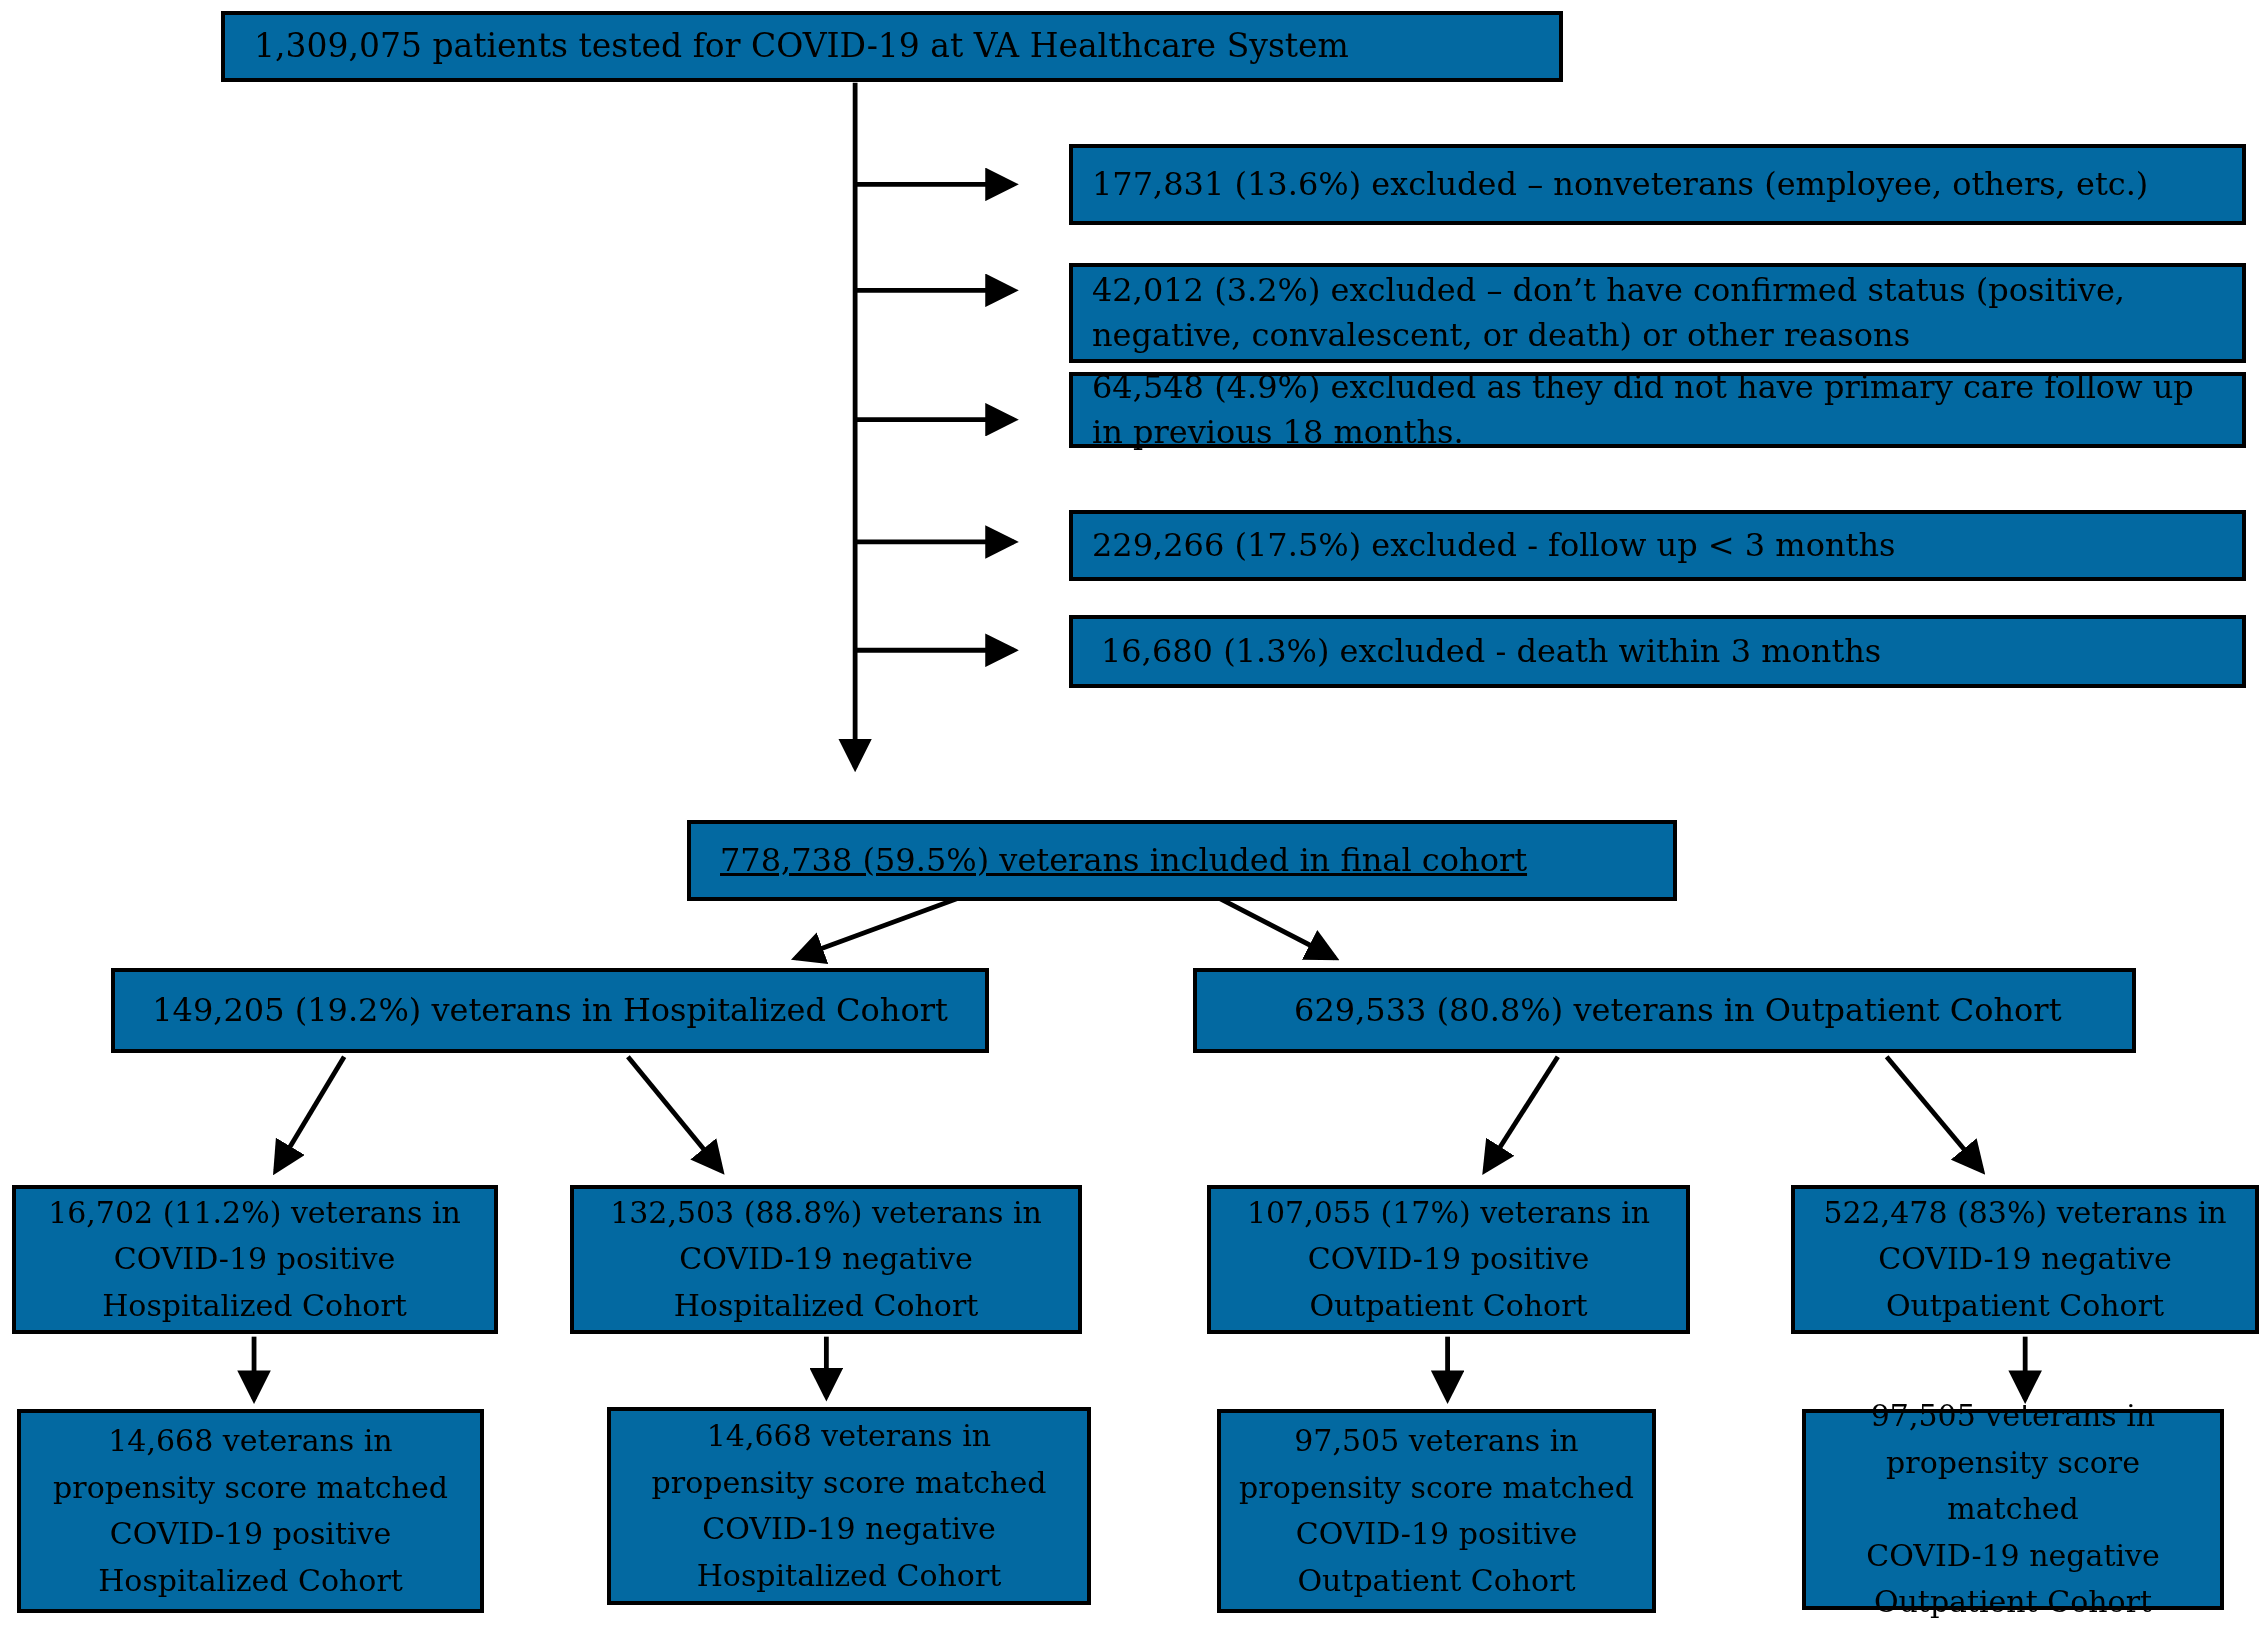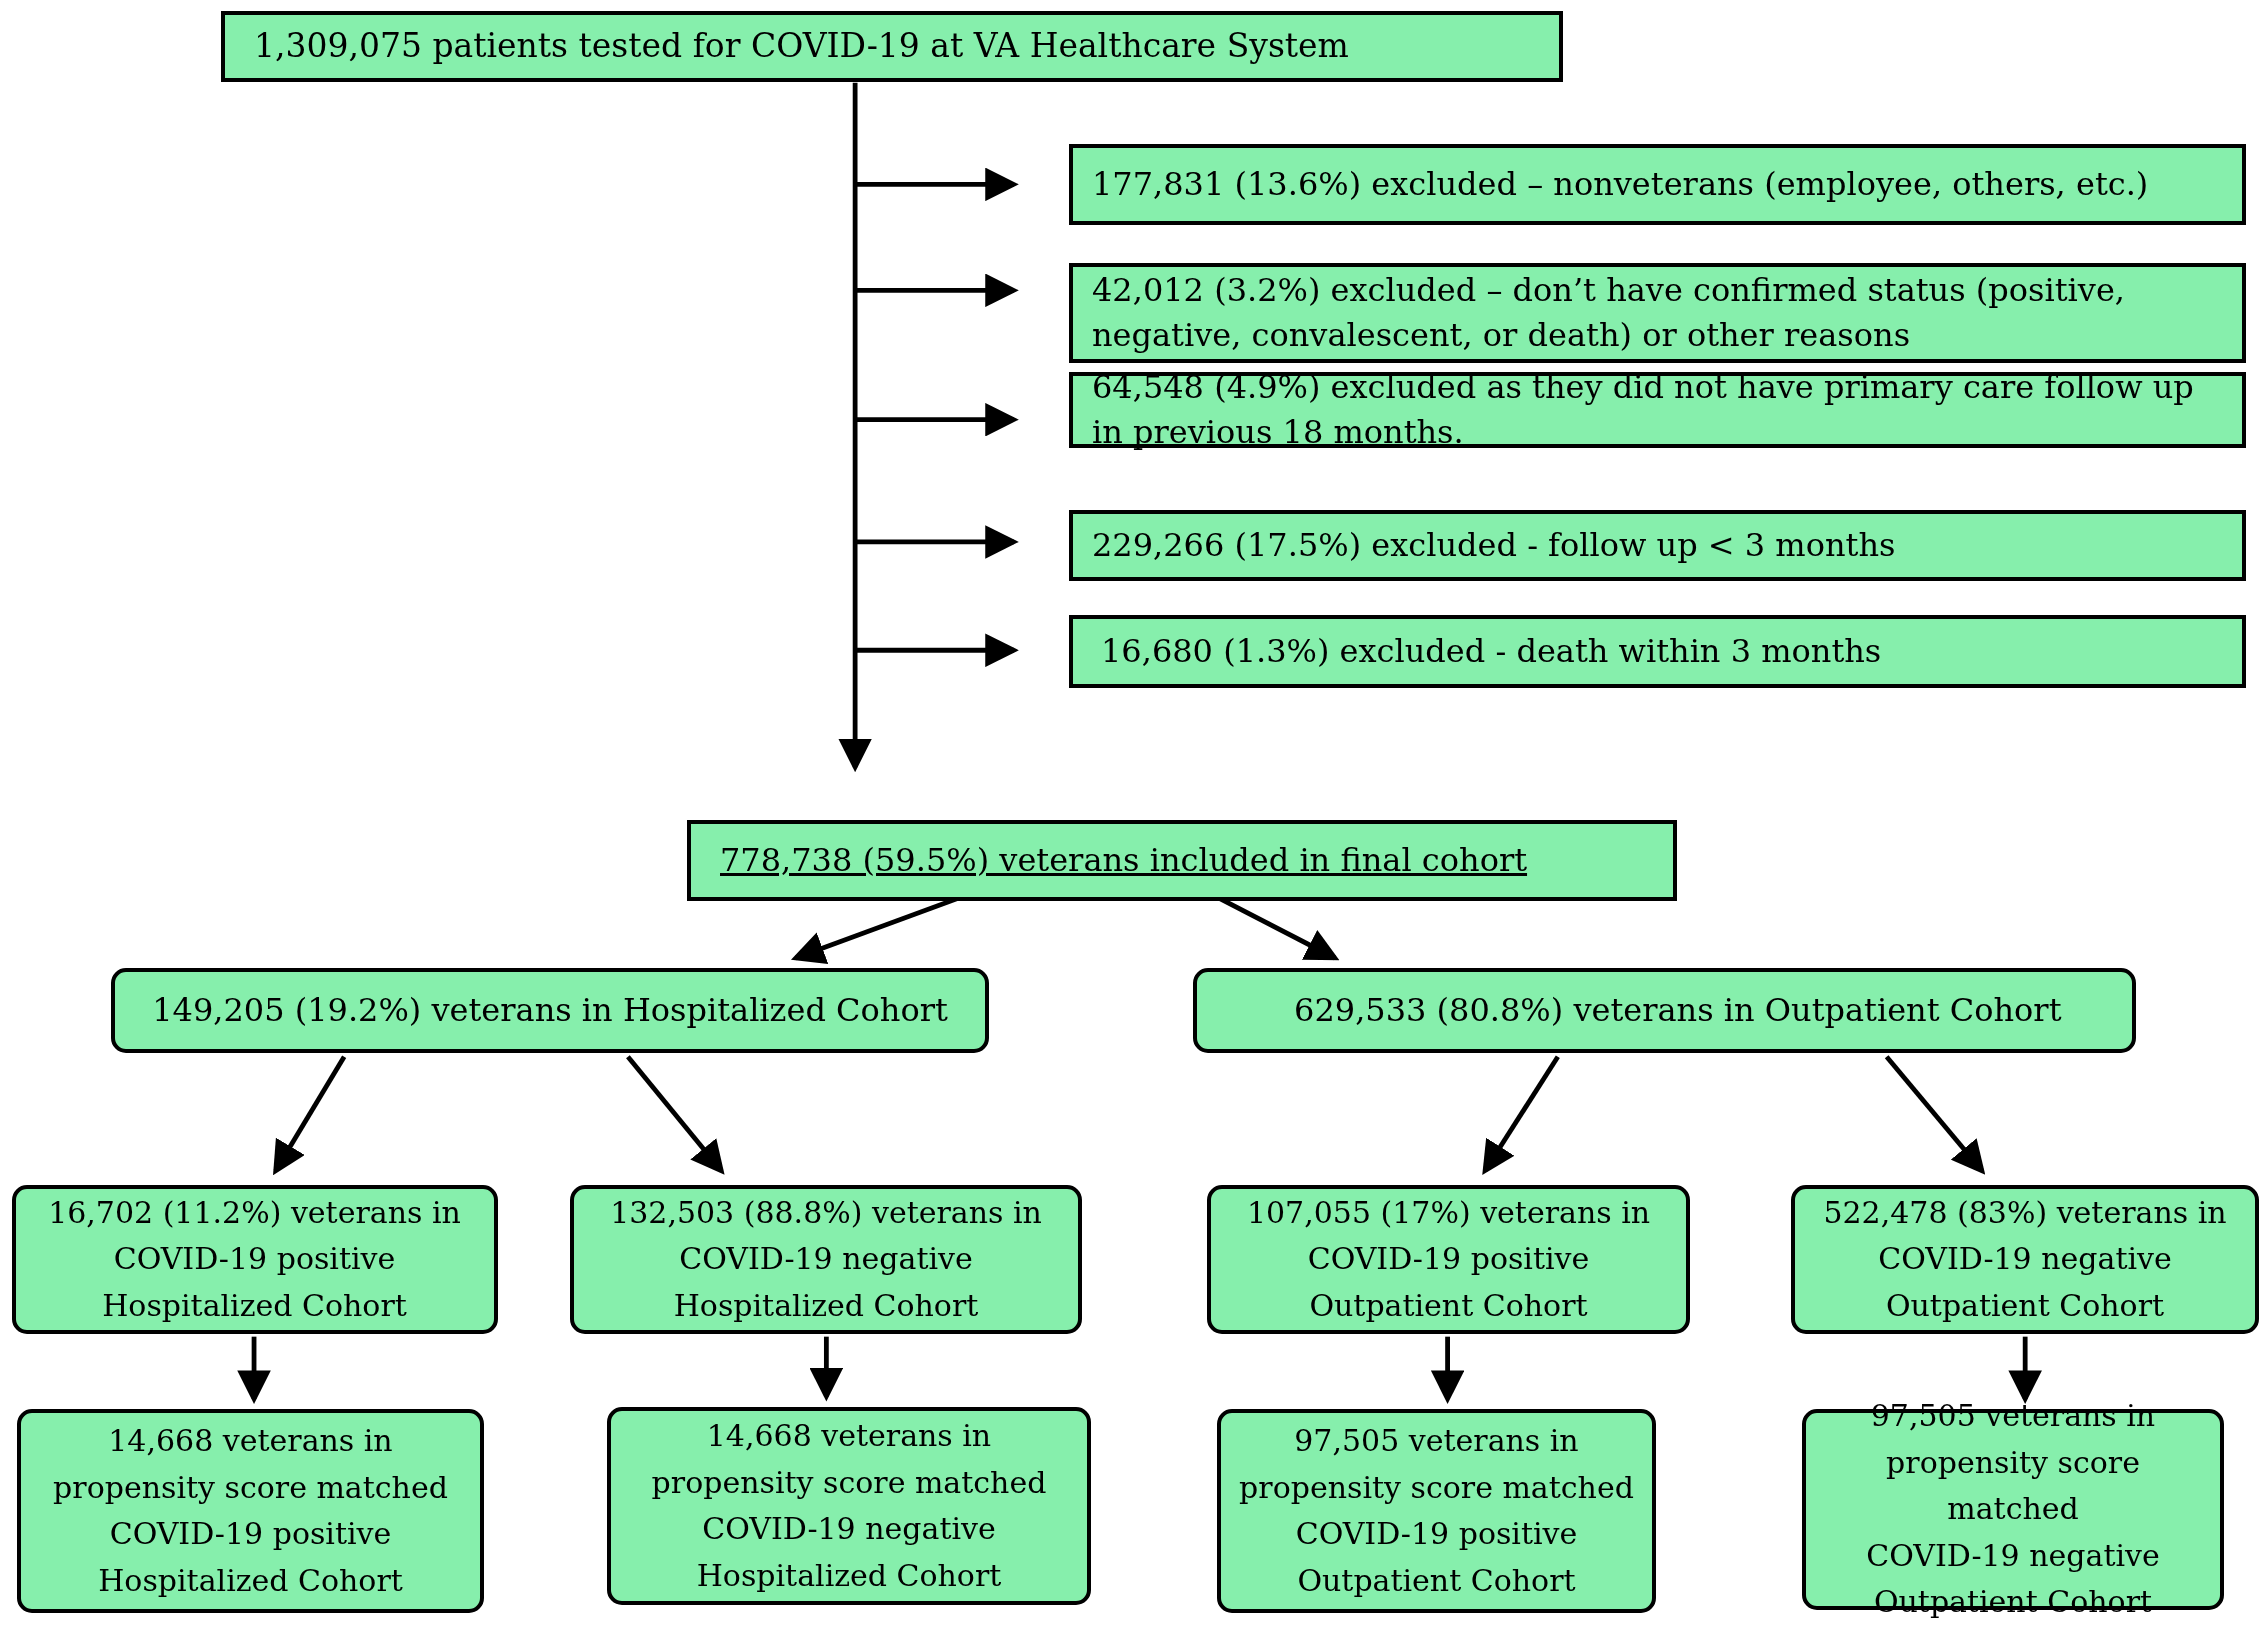--- a/index.html
+++ b/index.html
@@ -10,33 +10,33 @@
     width: 2261px; height: 1626px;
     background: #ffffff;
     font-family: "DejaVu Serif", "Liberation Serif", serif;
     color: #000000;
     overflow: hidden;
   }
   .box {
     position: absolute;
     box-sizing: border-box;
     border: 4.8px solid #000000;
-    background: #86efac;
+    background: #0369a1;
     display: flex;
     align-items: center;
     white-space: pre-line;
   }
   .align-left   { justify-content: flex-start; text-align: left; }
   .align-center { justify-content: center;     text-align: center; }
   .fs-title { font-size: 33px; line-height: 1.35; }
   .fs-lg    { font-size: 32px; line-height: 1.42; margin-left: 45px; }
   .fs-md    { font-size: 30px; line-height: 1.55; }
   .pad-sm   { padding: 4.8px 14.4px 4.8px 19px; }
   .pad-md   { padding: 4.8px 19px 4.8px 29px; }
-  .pad-ctr  { padding: 4.8px 14.4px; border-radius: 15px; }
+  .pad-ctr  { padding: 4.8px 14.4px; }
   #arrows {
     position: absolute; left: 0; top: 0;
   }
 </style>
 </head>
 <body>
 
 <div id="canvas">
 
   <svg id="arrows" width="2261" height="1626" viewBox="0 0 4717 3391">

